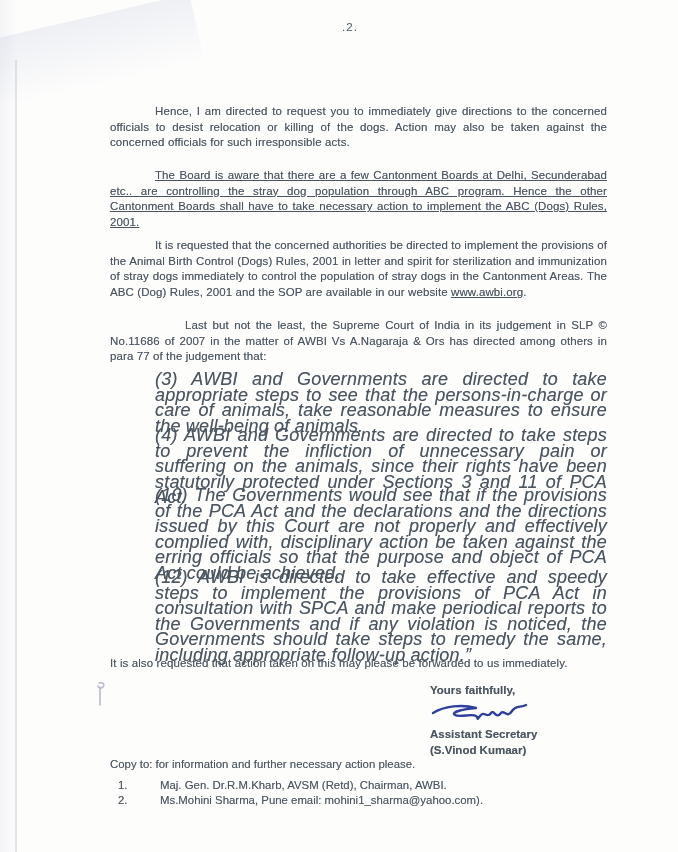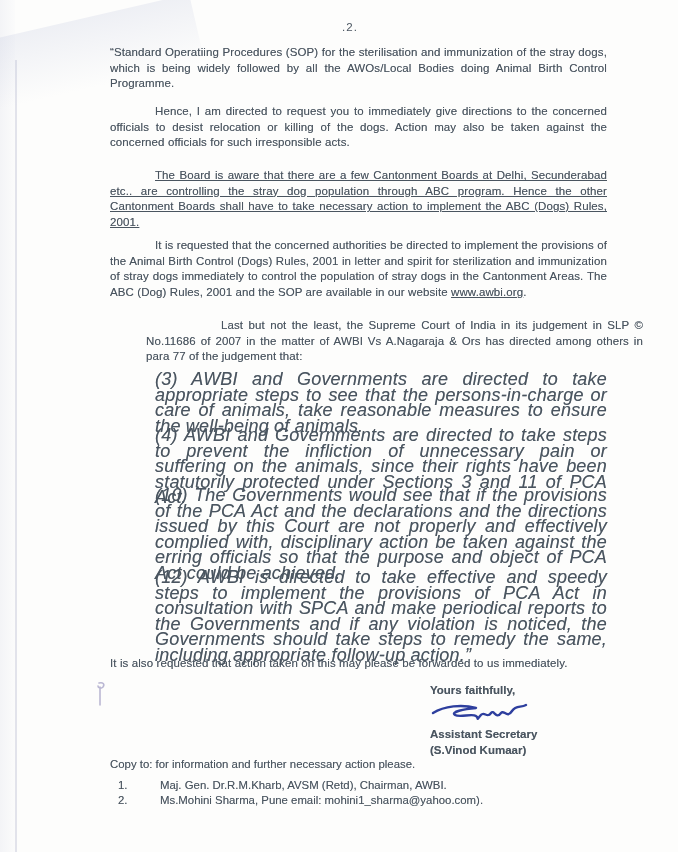--- a/index.html
+++ b/index.html
@@ -69,29 +69,28 @@
 <body>
 
 <div class="page">
 
   <div class="crease-band"></div>
   <div class="crease-line"></div>
   <div class="corner-smudge"></div>
 
   <div class="page-number">.2.</div>
 
-  <p class="blk body-par" style="top:45px;">“Standard Operatiing Procedures (SOP) for the sterilisation and immunization of the stray dogs, which is being widely followed by all the AWOs/Local Bodies doing Animal Birth Control Programme.</p>
 
   <p class="blk body-par ind" style="top:104px;">Hence, I am directed to request you to immediately give directions to the concerned officials to desist relocation or killing of the dogs. Action may also be taken against the concerned officials for such irresponsible acts.</p>
 
   <p class="blk body-par ind" style="top:168px;text-decoration:underline;">The Board is aware that there are a few Cantonment Boards at Delhi, Secunderabad etc.. are controlling the stray dog population through ABC program. Hence the other Cantonment Boards shall have to take necessary action to implement the ABC (Dogs) Rules, 2001.</p>
 
   <p class="blk body-par ind" style="top:238px;"><span>It is requested that the concerned authorities be directed to implement the provisions of the Animal Birth Control (Dogs) Rules, 2001 in letter and spirit for sterilization and immunization of stray dogs immediately to control the population of stray dogs in the Cantonment Areas. The ABC (Dog) Rules, 2001 and the SOP are available in our website </span><span class="uline">www.awbi.org</span><span>.</span></p>
 
-  <p class="blk body-par ind-lg" style="top:318px;margin-left:36px;">Last but not the least, the Supreme Court of India in its judgement in SLP © No.11686 of 2007 in the matter of AWBI Vs A.Nagaraja &amp; Ors has directed among others in para 77 of the judgement that:</p>
+  <p class="blk body-par ind-lg" style="top:318px;">Last but not the least, the Supreme Court of India in its judgement in SLP © No.11686 of 2007 in the matter of AWBI Vs A.Nagaraja &amp; Ors has directed among others in para 77 of the judgement that:</p>
 
   <p class="blk quote-par" style="top:372px;">(3) AWBI and Governments are directed to take appropriate steps to see that the persons-in-charge or care of animals, take reasonable measures to ensure the well-being of animals.</p>
 
   <p class="blk quote-par" style="top:428px;">(4) AWBI and Governments are directed to take steps to prevent the infliction of unnecessary pain or suffering on the animals, since their rights have been statutorily protected under Sections 3 and 11 of PCA Act.</p>
 
   <p class="blk quote-par" style="top:488px;">(10) The Governments would see that if the provisions of the PCA Act and the declarations and the directions issued by this Court are not properly and effectively complied with, disciplinary action be taken against the erring officials so that the purpose and object of PCA Act could be achieved.</p>
 
   <p class="blk quote-par" style="top:570px;">(12) AWBI is directed to take effective and speedy steps to implement the provisions of PCA Act in consultation with SPCA and make periodical reports to the Governments and if any violation is noticed, the Governments should take steps to remedy the same, including appropriate follow-up action.”</p>
 
   <p class="blk body-par" style="top:656px;">It is also requested that action taken on this may please be forwarded to us immediately.</p>

